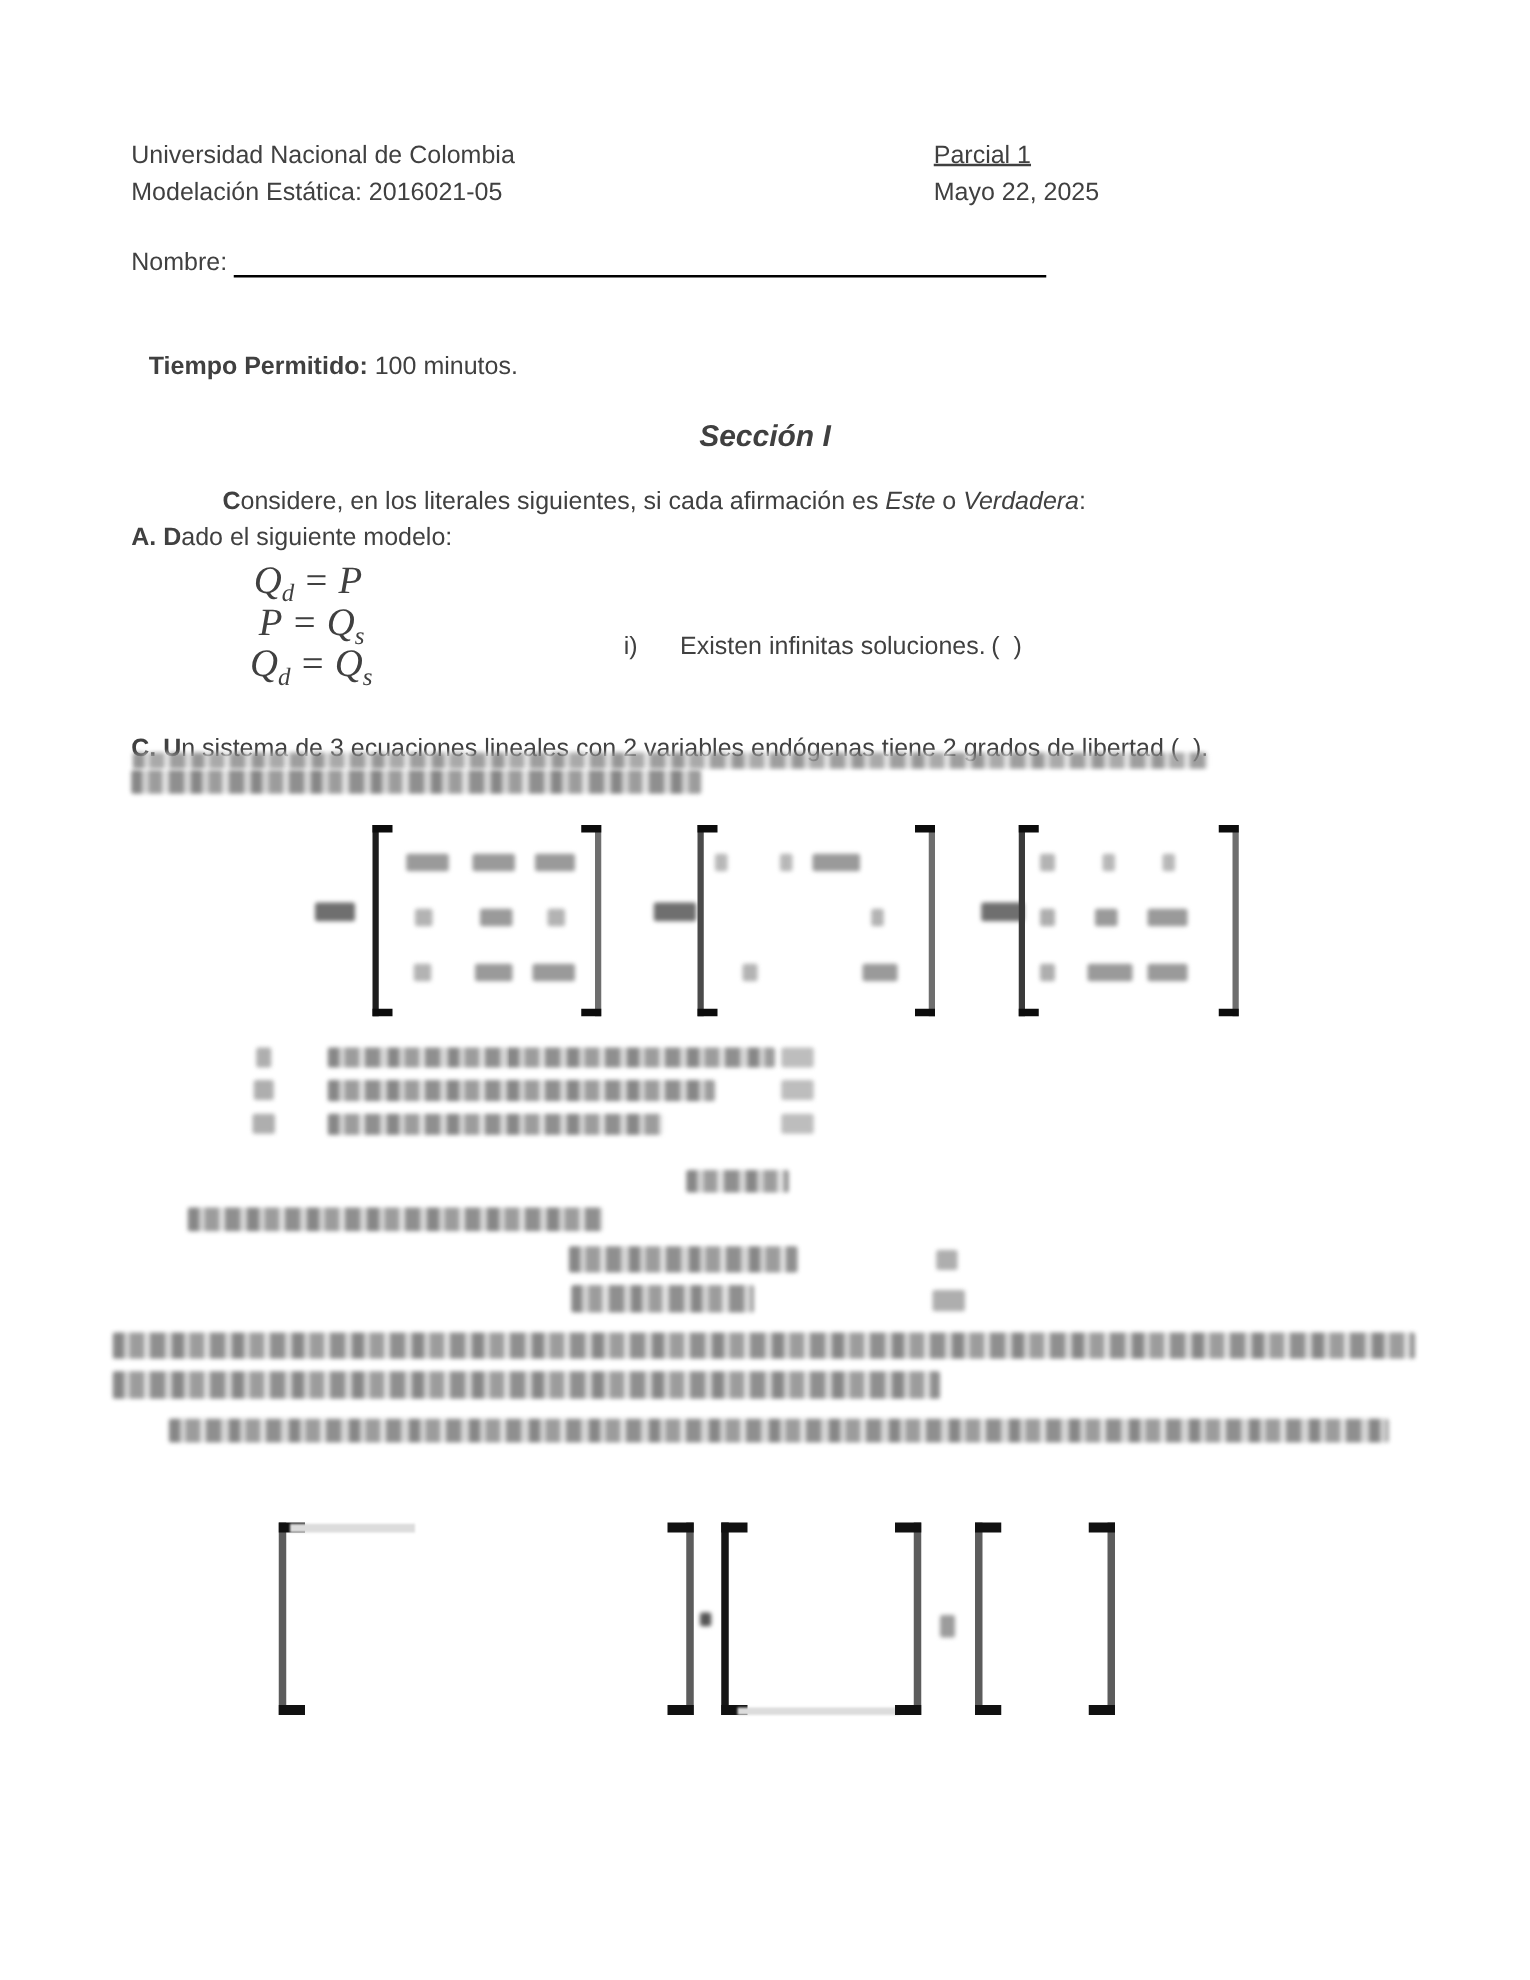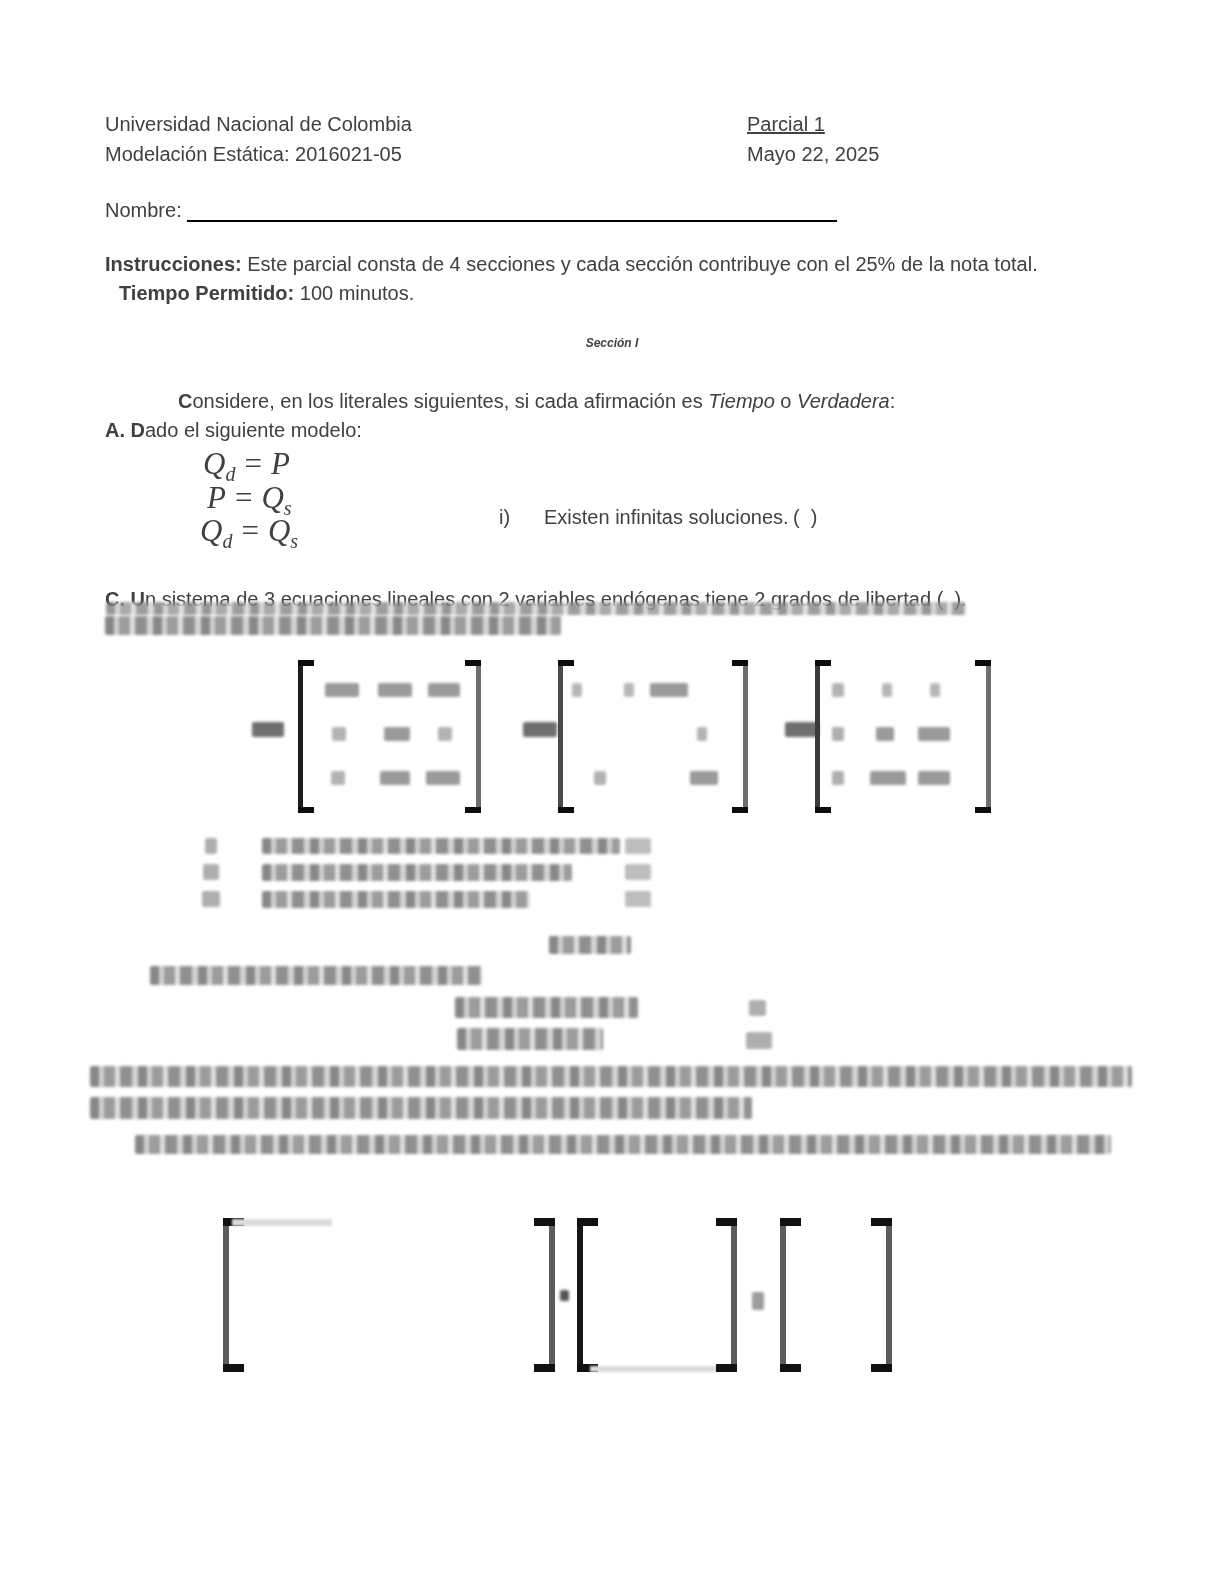--- a/index.html
+++ b/index.html
@@ -17,21 +17,21 @@
     font-size:20px;
     line-height:24px;
     white-space:pre;
   }
   .bold{font-weight:bold;}
   .it{font-style:italic;}
   .center-line{
     position:absolute;
     left:0; width:100%;
     text-align:center;
-    font-size:12px;
+    font-size:24px;
     font-weight:bold;
     font-style:italic;
     white-space:pre;
   }
   .name-underline{
     position:absolute;
     border-bottom:2px solid #000;
   }
   
   .eqline{
@@ -84,26 +84,25 @@
 <div class="page">
 
   <div class="line" style="left:105px;top:112px;">Universidad Nacional de Colombia</div>
   <div class="line" style="left:105px;top:142px;">Modelación Estática: 2016021-05</div>
   <div class="line" style="left:747px;top:112px;text-decoration:underline;">Parcial 1</div>
   <div class="line" style="left:747px;top:142px;">Mayo 22, 2025</div>
 
   <div class="line" style="left:105px;top:198px;">Nombre:</div>
   <div class="name-underline" style="left:187px;top:200px;width:650px;height:20px;"></div>
 
-  <div class="line" style="left:105px;top:252px;"><b class="bold">Instrucciones:</b><span> Este parcial consta de 4 secciones y cada sección contribuye con el 25% de la nota total.</span></div>
   <div class="line" style="left:119px;top:281px;"><b class="bold">Tiempo Permitido:</b><span> 100 minutos.</span></div>
 
   <div class="center-line" style="top:336px;">Sección I</div>
 
-  <div class="line" style="left:178px;top:389px;"><b class="bold">C</b><span>onsidere, en los literales siguientes, si cada afirmación es </span><i class="it">Tiempo</i><span> o </span><i class="it">Verdadera</i><span>:</span></div>
+  <div class="line" style="left:178px;top:389px;"><b class="bold">C</b><span>onsidere, en los literales siguientes, si cada afirmación es </span><i class="it">Este</i><span> o </span><i class="it">Verdadera</i><span>:</span></div>
 
   <div class="line" style="left:105px;top:418px;"><b class="bold">A. D</b><span>ado el siguiente modelo:</span></div>
 
   <div class="eqline" style="left:203px;top:447px;"><span>Q</span><sub>d</sub><span class="op">=</span><span>P</span><sub></sub></div>
   <div class="eqline" style="left:207px;top:481px;"><span>P</span><sub></sub><span class="op">=</span><span>Q</span><sub>s</sub></div>
   <div class="eqline" style="left:200px;top:514px;text-align:center;"><span>Q</span><sub>d</sub><span class="op">=</span><span>Q</span><sub>s</sub></div>
 
   <div class="line" style="left:499px;top:505px;">i)</div>
   <div class="line" style="left:544px;top:505px;">Existen infinitas soluciones.</div>
   <div class="line" style="left:793px;top:505px;">(  )</div>

